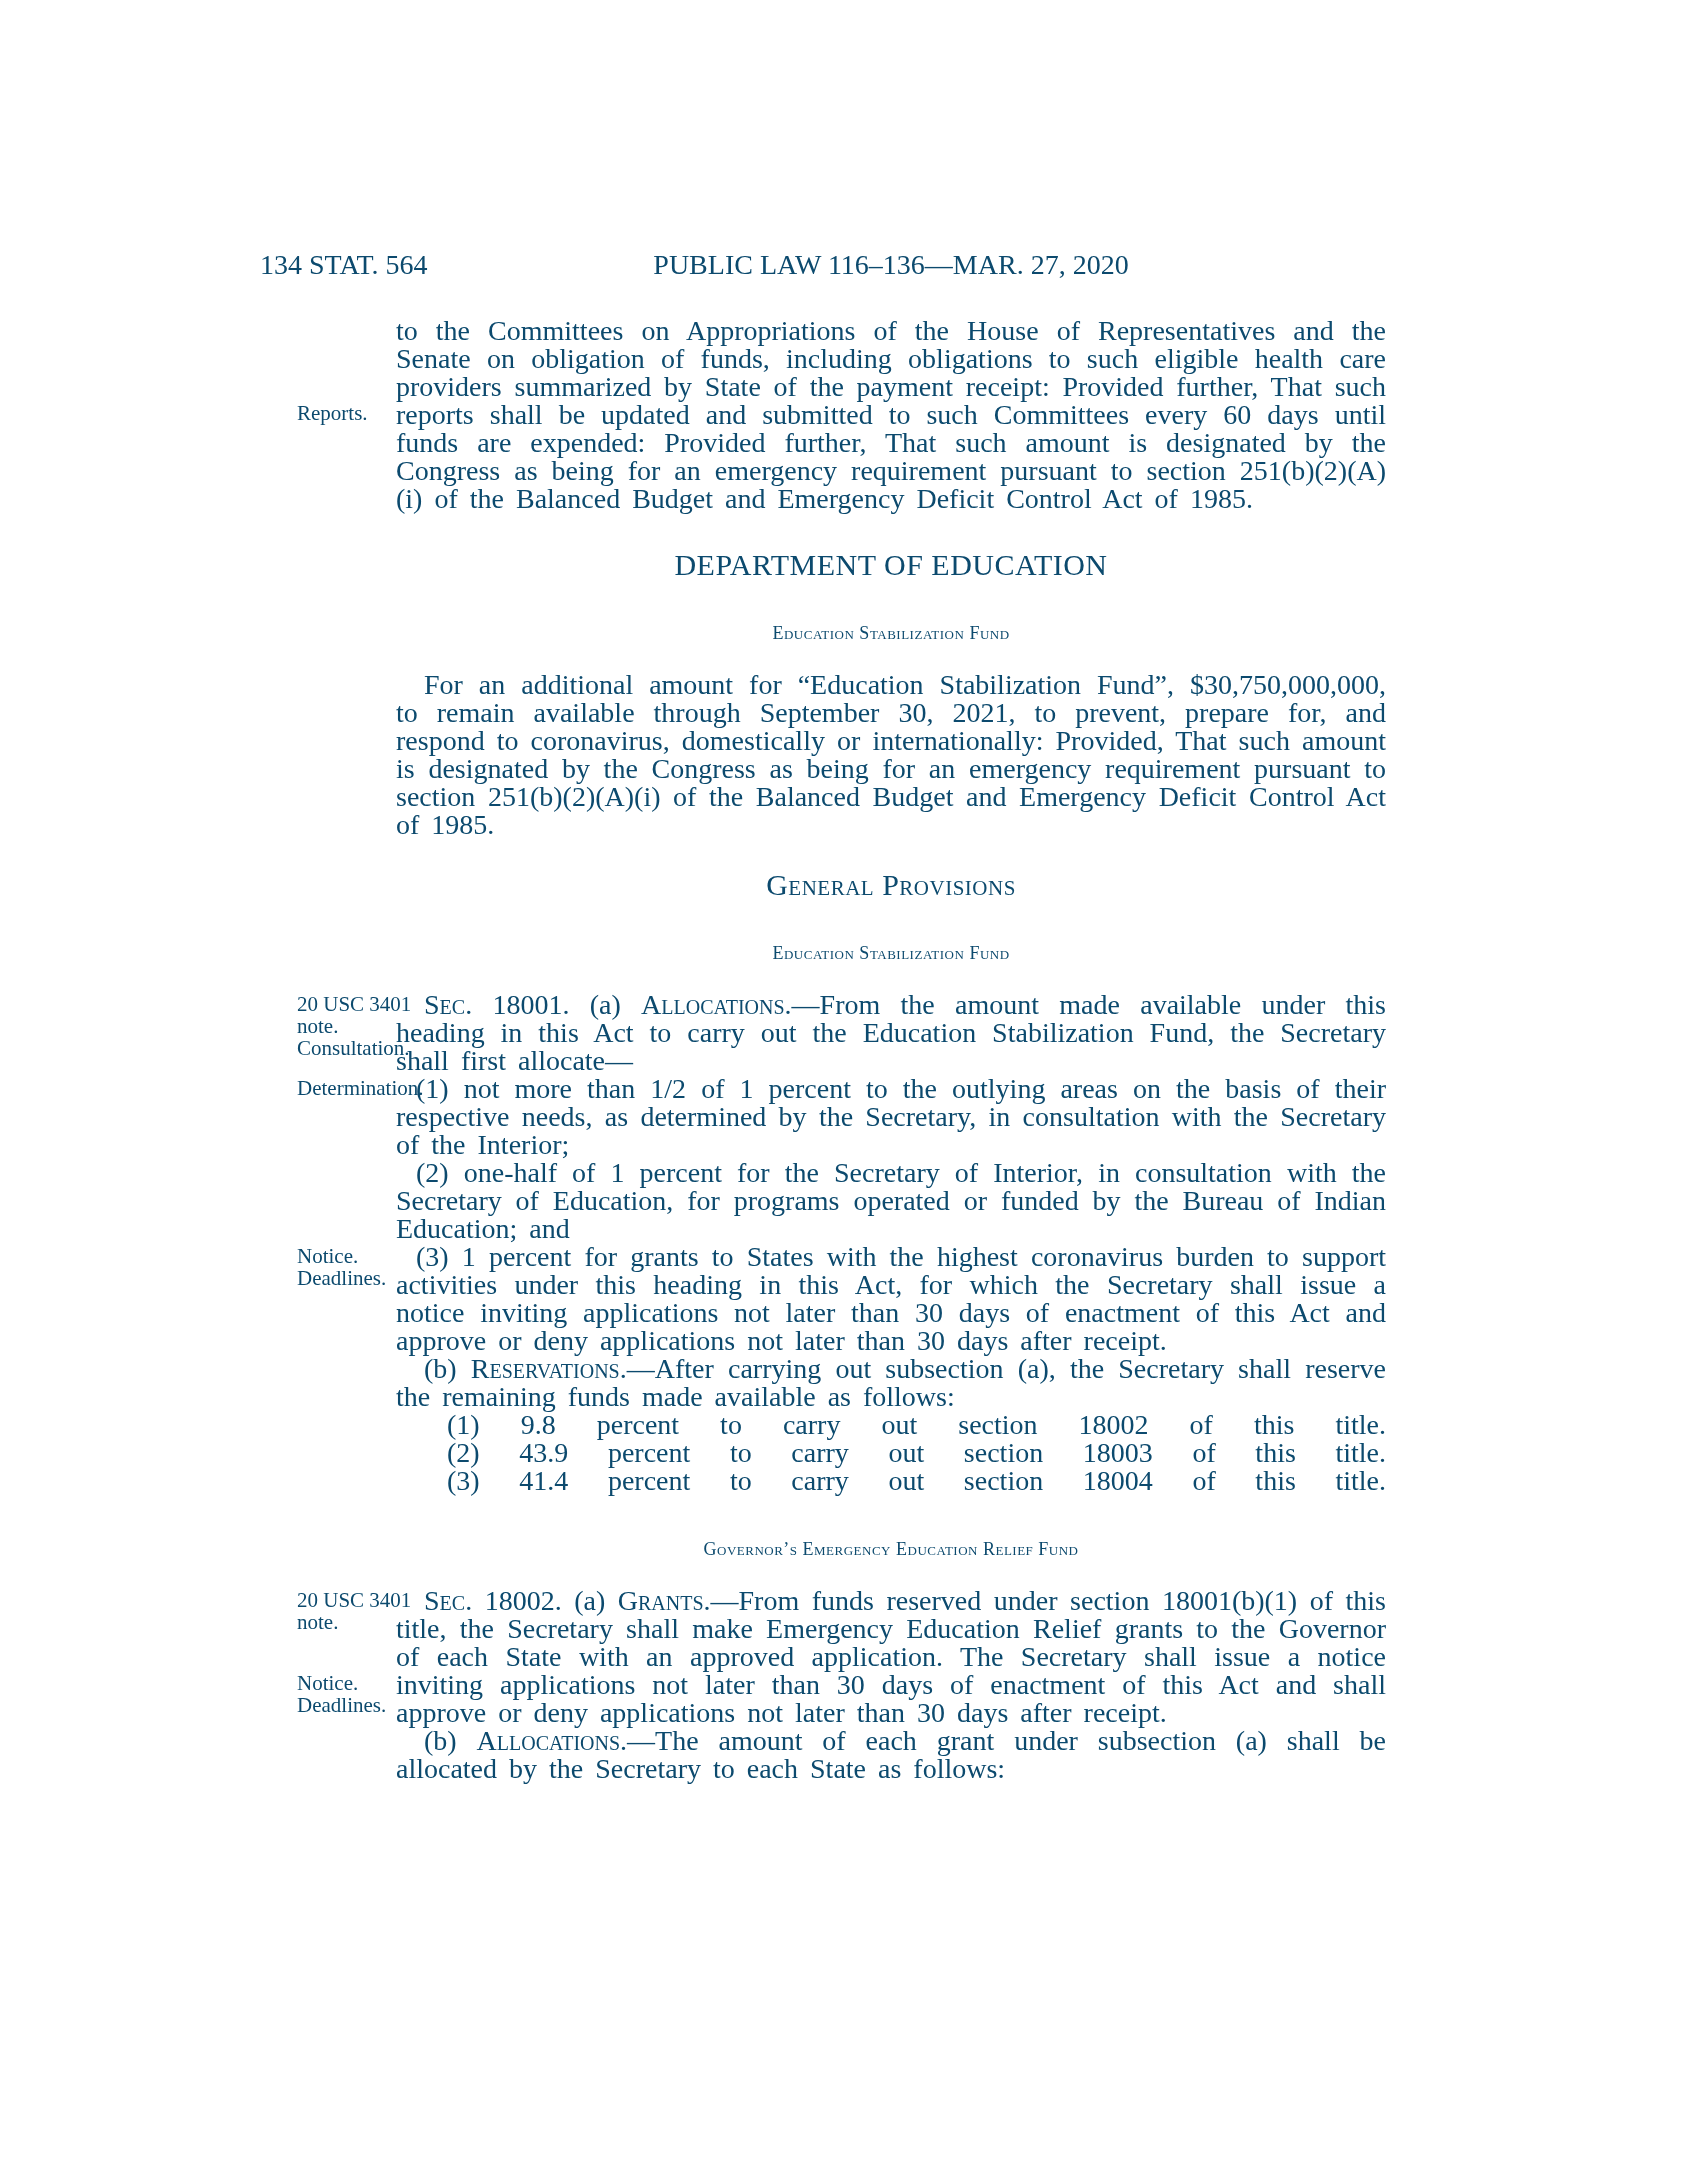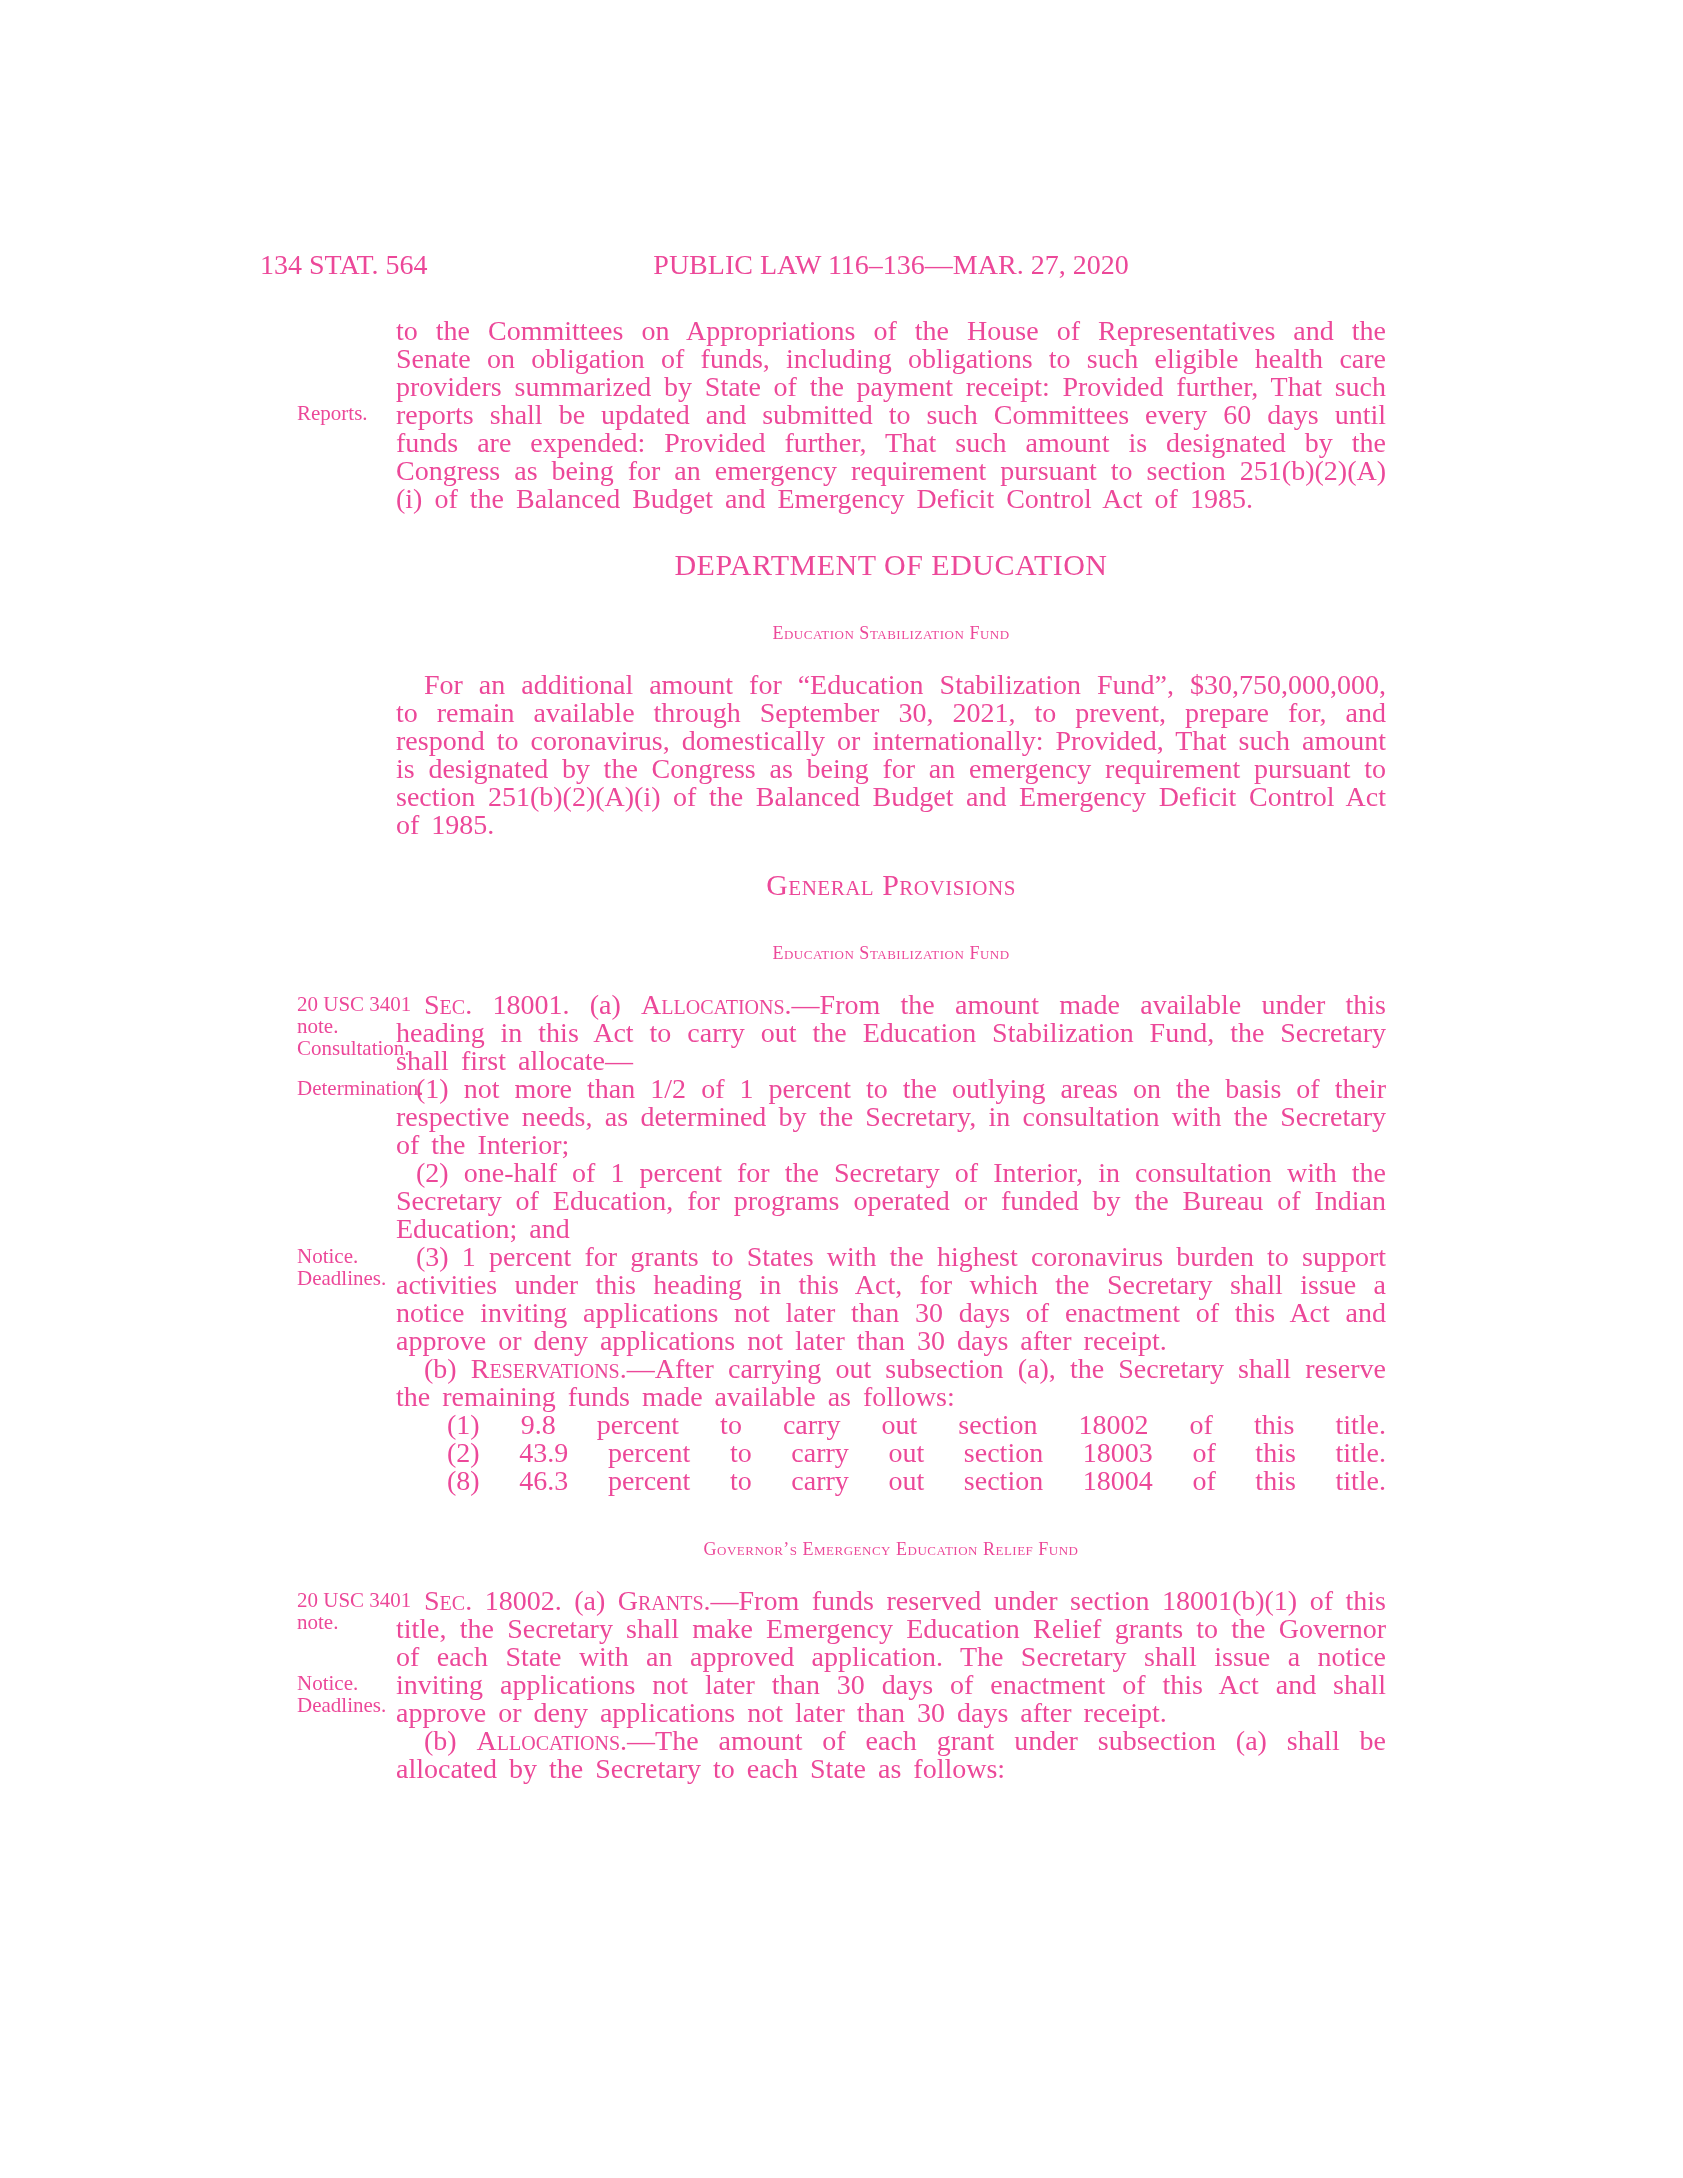--- a/index.html
+++ b/index.html
@@ -1,21 +1,21 @@
 <!DOCTYPE html>
 <html><head>
 <meta charset="utf-8">
 <style>
   html, body { margin: 0; padding: 0; background: #e8e8e8; }
   .page {
     position: relative;
     width: 1683px;
     height: 2178px;
     background: #ffffff;
-    color: #ec4899;
+    color: #0c4a6e;
     font-family: "Liberation Serif", serif;
     overflow: hidden;
   }
   .running-header {
     position: absolute;
     top: 249px;
     left: 0;
     width: 1683px;
     height: 40px;
     font-size: 28px;
@@ -134,21 +134,21 @@
       <div class="block">
         <p class="para body"><span>(b) </span><span class="sc">Reservations</span><span>.—After carrying out subsection (a), the Secretary shall reserve the remaining funds made available as follows:</span></p>
       </div>
       <div class="block">
         <p class="para allocation-line"><span>(1) 9.8 percent to carry out section 18002 of this title.</span></p>
       </div>
       <div class="block">
         <p class="para allocation-line"><span>(2) 43.9 percent to carry out section 18003 of this title.</span></p>
       </div>
       <div class="block">
-        <p class="para allocation-line"><span>(8) 46.3 percent to carry out section 18004 of this title.</span></p>
+        <p class="para allocation-line"><span>(3) 41.4 percent to carry out section 18004 of this title.</span></p>
       </div>
       <div class="block">
         <div class="heading h2-small">Governor’s Emergency Education Relief Fund</div>
       </div>
       <div class="block">
         <div class="sidenote" style="top: 2px;">
           <div>20 USC 3401</div>
           <div>note.</div>
         </div>
         <div class="sidenote" style="top: 85px;">

